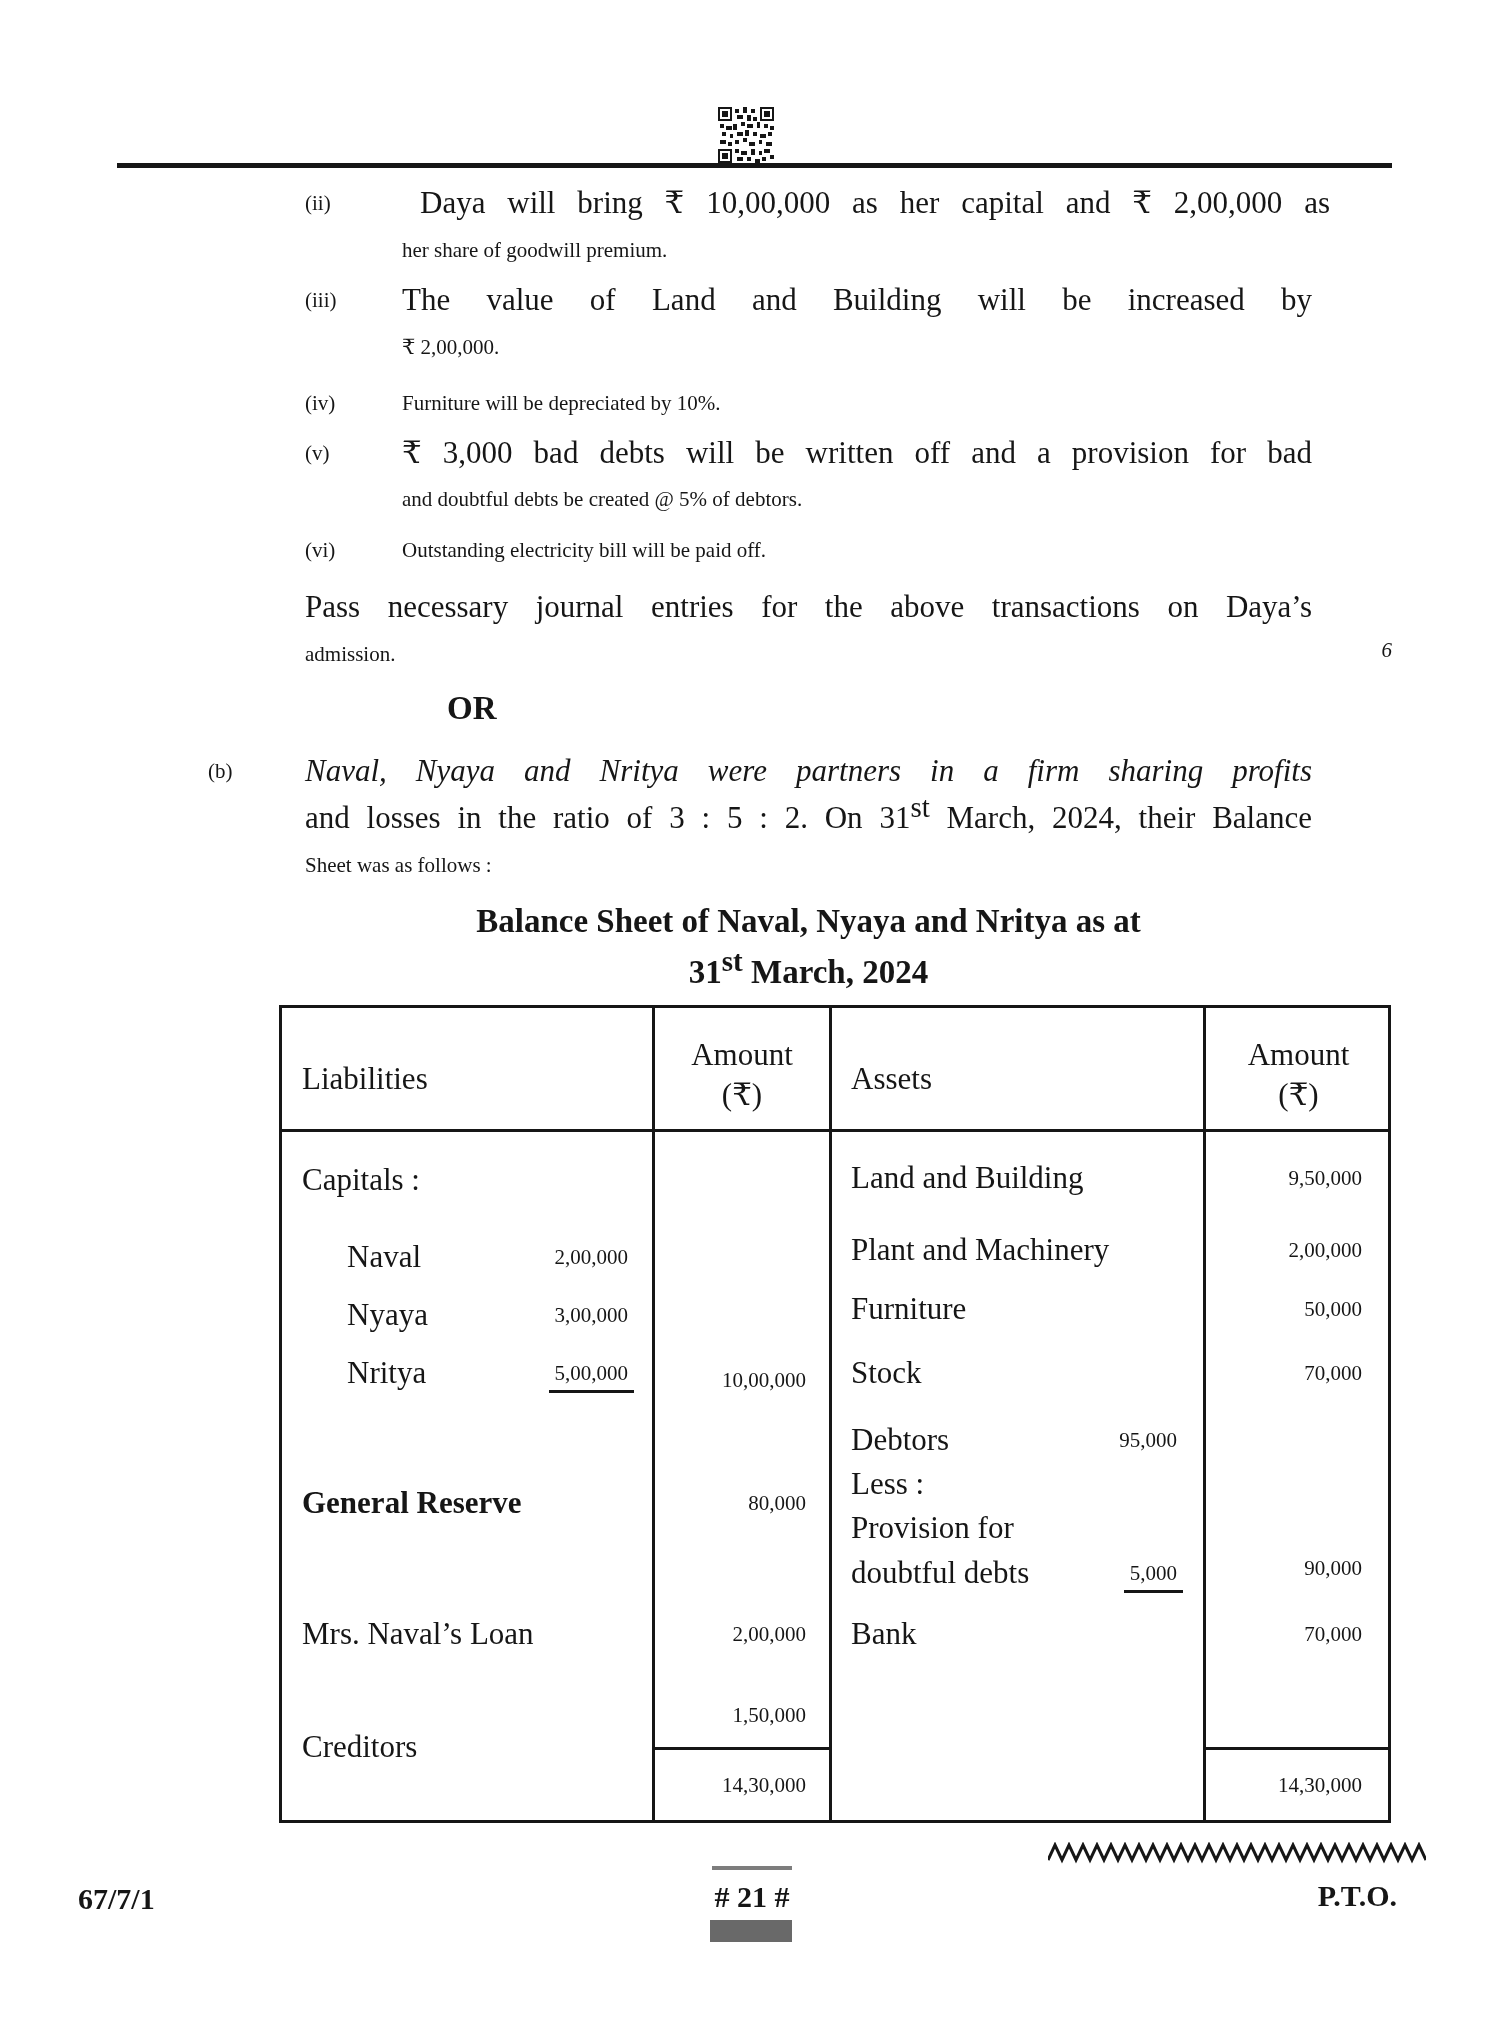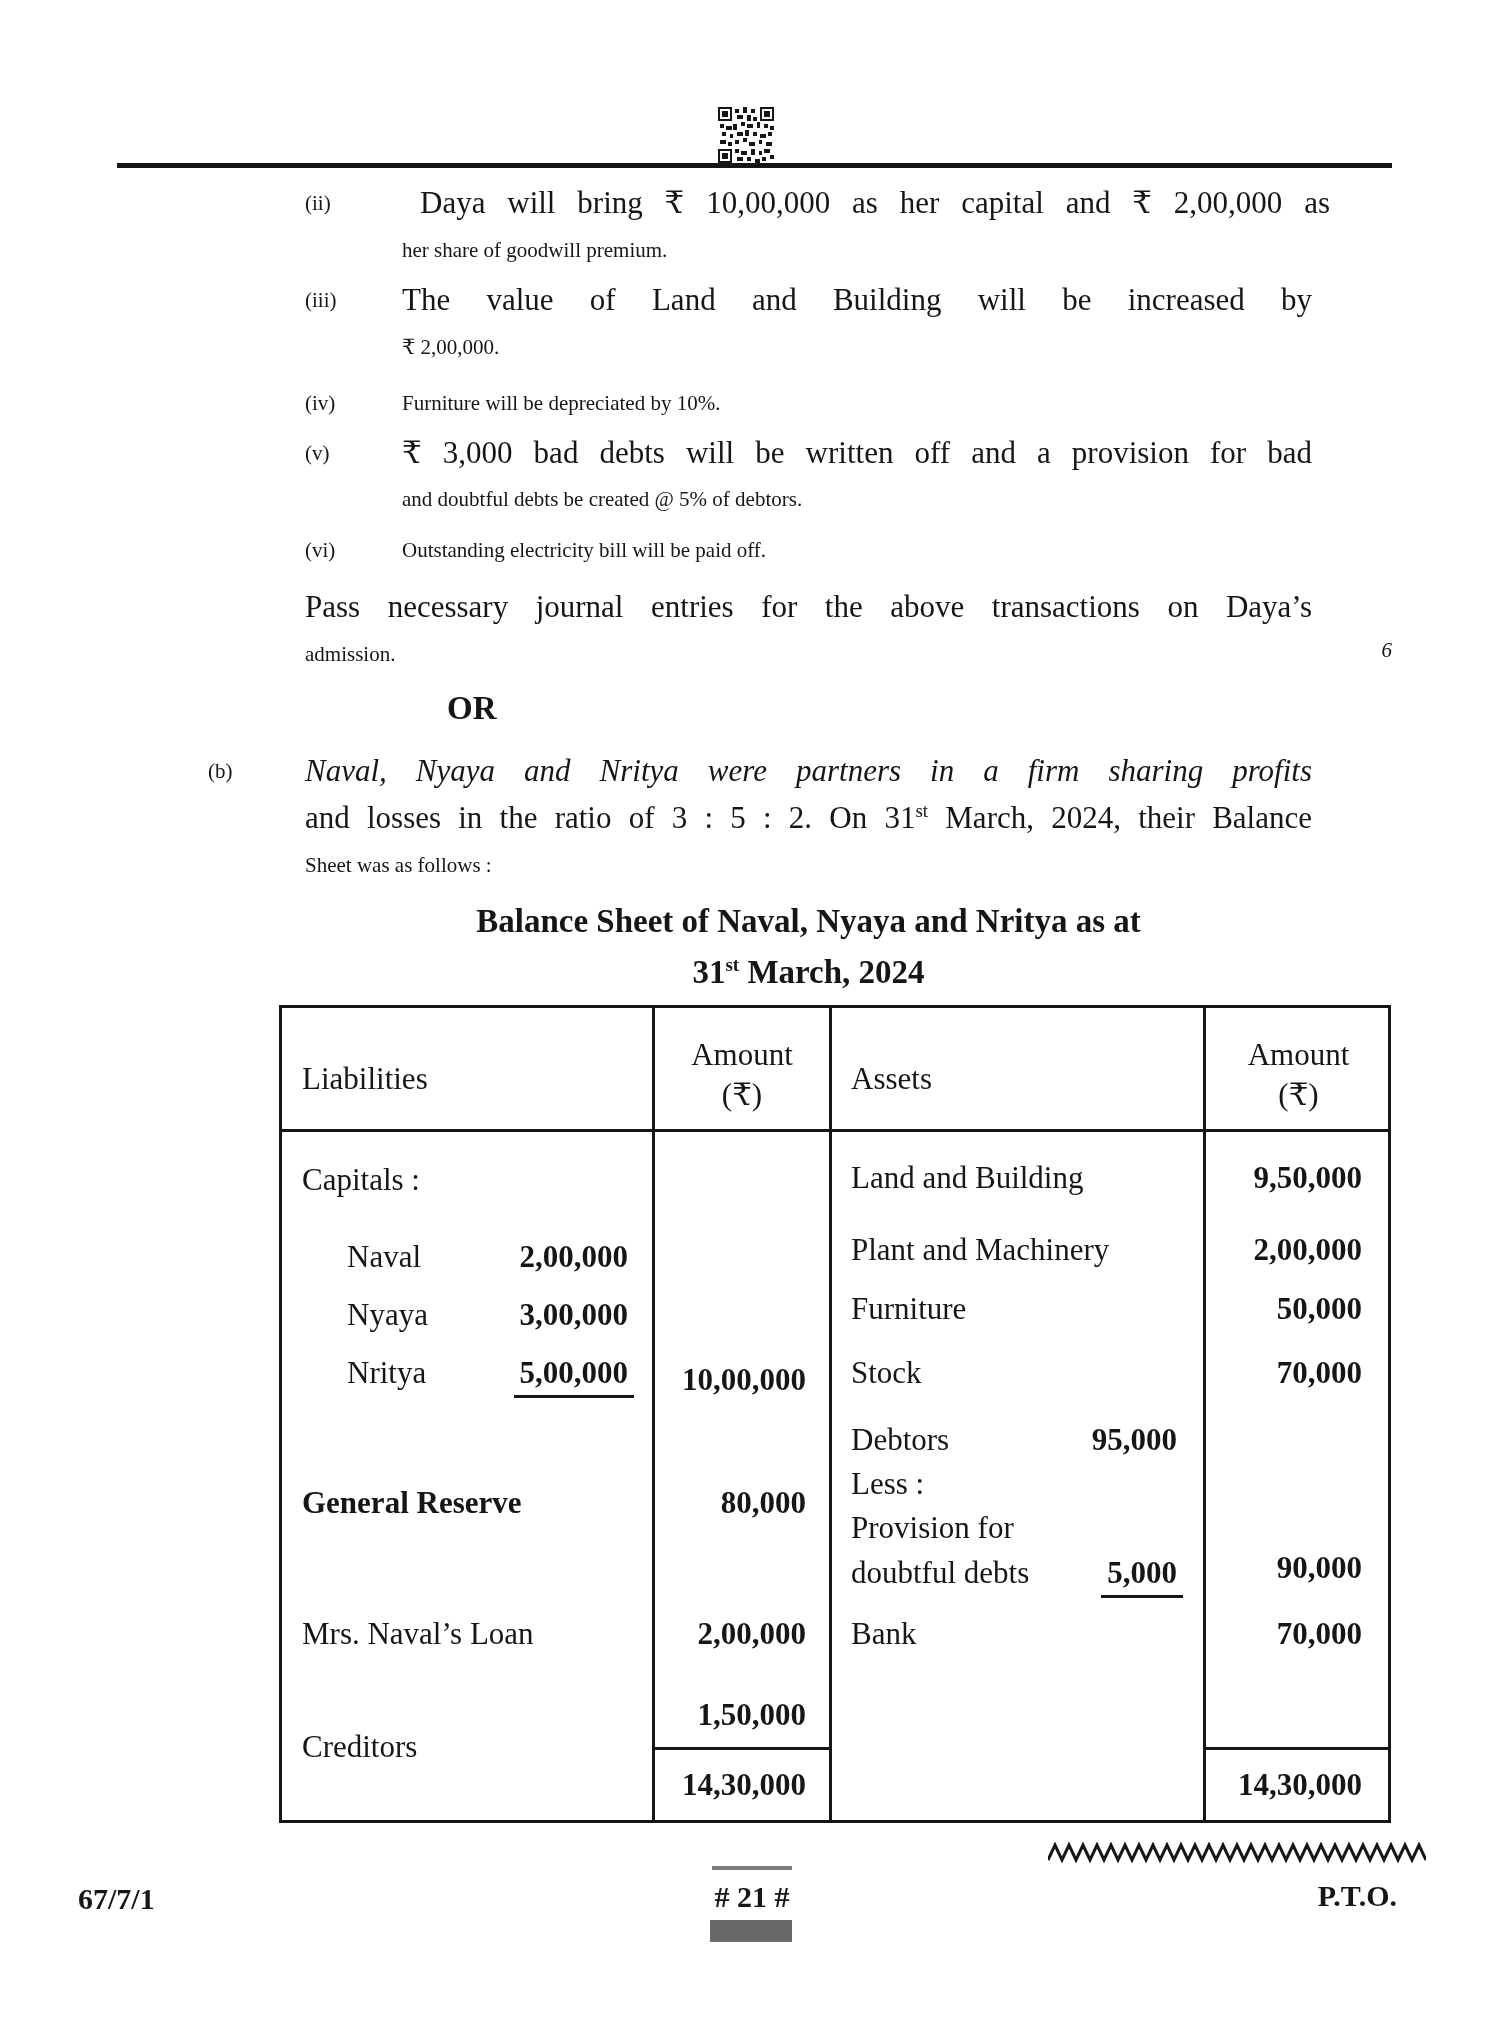--- a/index.html
+++ b/index.html
@@ -7,30 +7,30 @@
     width:1505px;height:2034px;position:relative;background:#ffffff;
     font-family:"Liberation Serif","DejaVu Serif",serif;color:#161616;
     overflow:hidden;
   }
   .abs{position:absolute;}
   .line{font-size:21px;line-height:40px;white-space:nowrap;}
   .wrapline{font-size:31px;line-height:40px;}
   .just{text-align:justify;text-align-last:justify;white-space:normal;}
   .bold{font-weight:bold;}
   .rule{background:#161616;}
-  sup{font-size:19px;vertical-align:super;line-height:0;}
+  sup{font-size:29px;vertical-align:super;line-height:0;}
   
   .bs-table{
     left:279px;top:1005px;width:1112px;height:818px;
     border:3px solid #161616;box-sizing:border-box;position:absolute;
   }
   .vline{position:absolute;top:0;bottom:0;width:3px;background:#161616;}
   .hline{position:absolute;height:3px;background:#161616;}
   .cellText{position:absolute;font-size:31px;line-height:38px;white-space:nowrap;}
-  .ramount{position:absolute;font-size:31px;line-height:38px;white-space:nowrap;text-align:right;font-weight:bold;}
+  .ramount{position:absolute;font-size:21px;line-height:38px;white-space:nowrap;text-align:right;}
   .uline{border-bottom:3px solid #161616;padding:0 6px 5px 6px;}
   .ctr{text-align:center;}
   
   .foottext{font-size:30px;font-weight:bold;line-height:34px;white-space:nowrap;}
 </style>
 </head>
 <body>
 
 <div class="abs" style="left:718px;top:107px;width:56px;height:56px;">
   <svg width="56" height="56" viewBox="0 0 29 29" shape-rendering="crispEdges">

